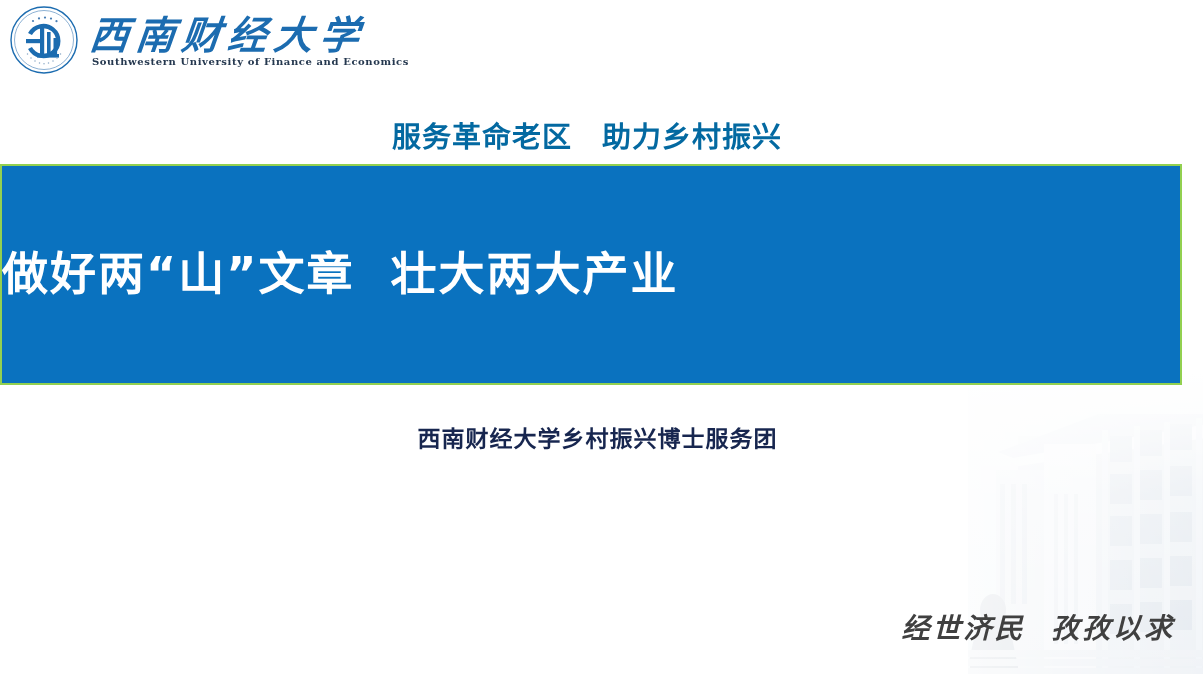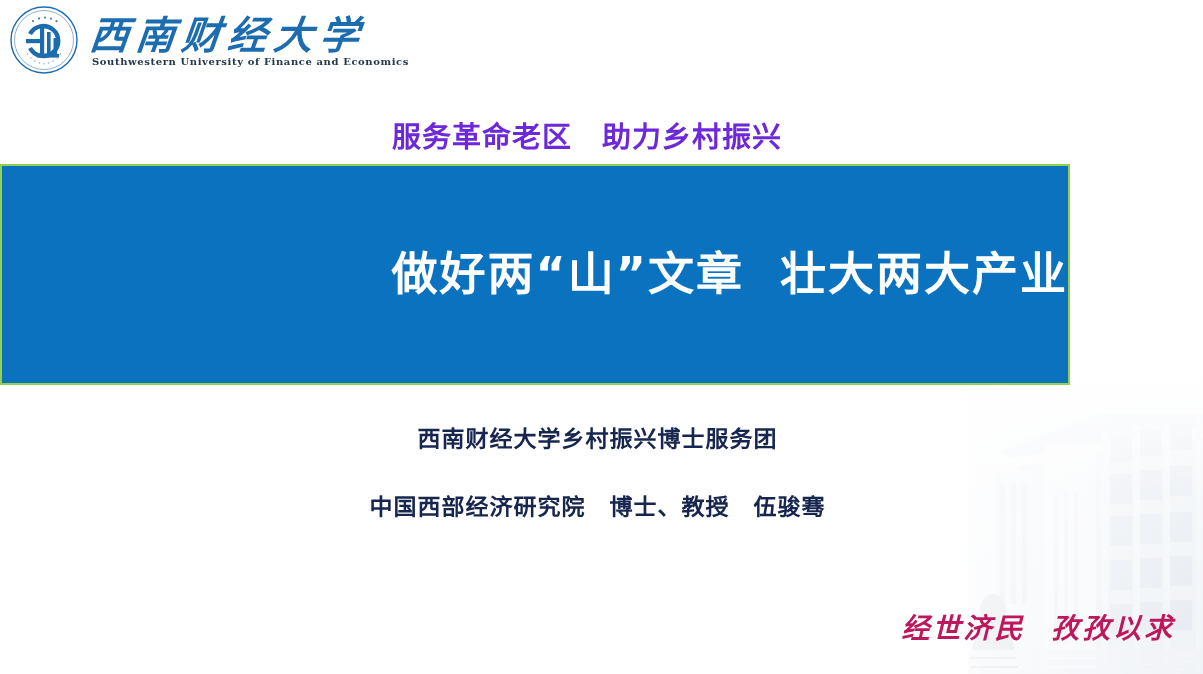--- a/index.html
+++ b/index.html
@@ -77,38 +77,38 @@
   
   .kicker {
     position: absolute;
     left: 0;
     top: 113px;
     width: 1174px;
     text-align: center;
     font-family: "DejaVu Serif", "Liberation Serif", serif;
     font-size: 29px;
     font-weight: 700;
-    color: #6d28d9;
+    color: #0369a1;
     letter-spacing: 1px;
     white-space: pre;
   }
 
   
   .banner {
     position: absolute;
     left: 0px;
     top: 164px;
-    width: 1070px;
+    width: 1182px;
     height: 221px;
     background: #0A72BF;
     border: 2px solid #92D050;
     box-sizing: border-box;
     display: flex;
     align-items: center;
-    justify-content: flex-end;
+    justify-content: flex-start;
   }
   .banner-title {
     font-family: "DejaVu Sans", "Liberation Sans", sans-serif;
     font-size: 46px;
     font-weight: 700;
     color: #ffffff;
     letter-spacing: 2px;
     white-space: pre;
     text-align: center;
     line-height: 1.2;
@@ -137,21 +137,21 @@
 
   
   .motto {
     position: absolute;
     right: 28px;
     bottom: 28px;
     font-family: "DejaVu Serif", "Liberation Serif", serif;
     font-size: 28px;
     font-weight: 700;
     font-style: italic;
-    color: #be185d;
+    color: #404040;
     letter-spacing: 3px;
     white-space: pre;
     z-index: 4;
     margin-top: 44px;
   }
 </style>
 </head>
 <body>
 
 <div class="slide">
@@ -278,18 +278,17 @@
   </div>
 
   <div class="kicker">服务革命老区　助力乡村振兴</div>
 
   <div class="banner">
     <div class="banner-title">做好两“山”文章  壮大两大产业</div>
   </div>
 
   <div class="credits">
     <div class="credit-line">西南财经大学乡村振兴博士服务团</div>
-    <div class="credit-line">中国西部经济研究院　博士、教授　伍骏骞</div>
   </div>
 
   <div class="motto">经世济民  孜孜以求</div>
 
 </div>
 
 </body></html>

